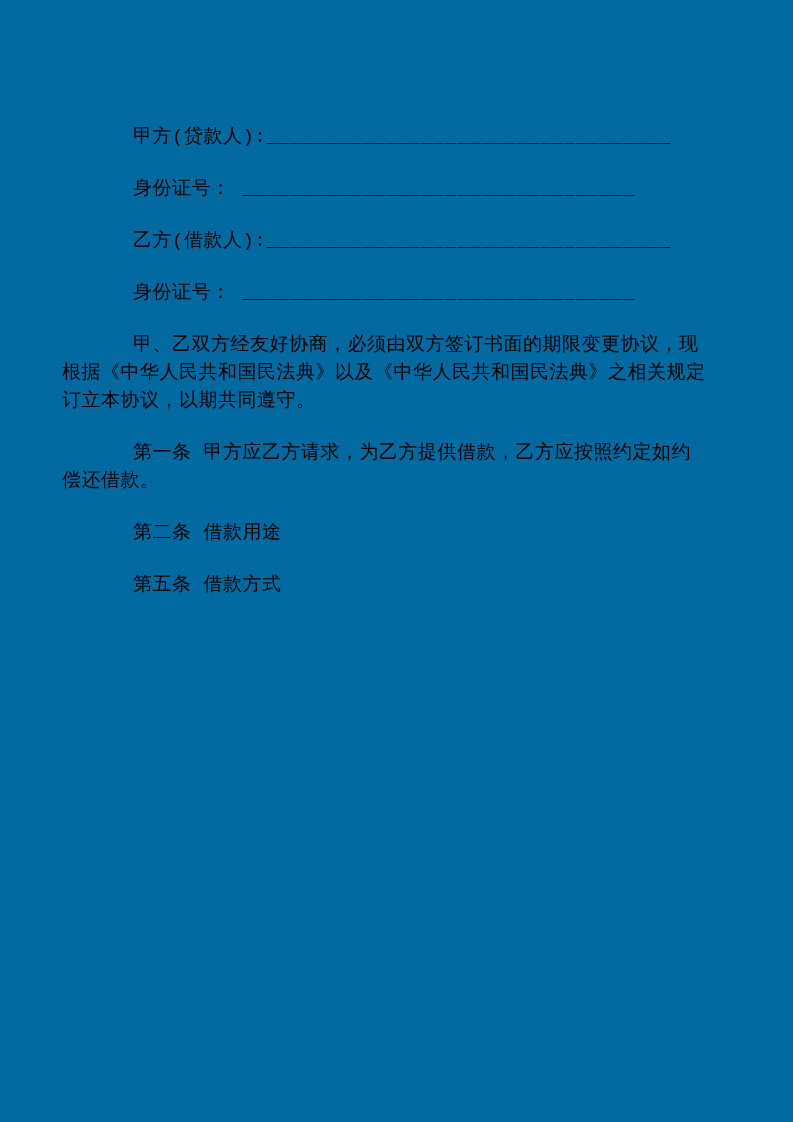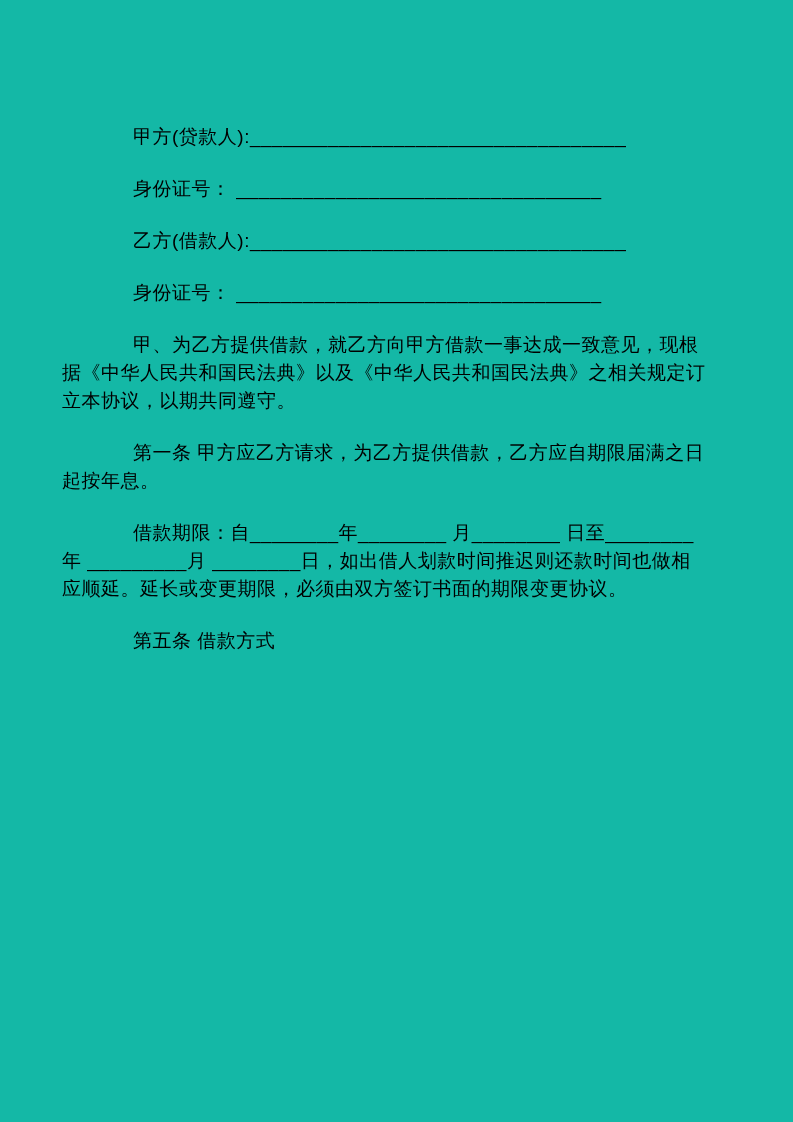--- a/index.html
+++ b/index.html
@@ -4,23 +4,23 @@
 <style>
   html, body {
     margin: 0;
     padding: 0;
     background: #ffffff;
   }
   .page {
     position: relative;
     width: 793px;
     height: 1122px;
-    background: #14b8a6;
+    background: #0369a1;
     overflow: hidden;
-    font-family: Liberation Sans, sans-serif;
+    font-family: Liberation Mono, monospace;
     color: #000000;
   }
   .content {
     position: absolute;
     left: 62px;
     top: 123px;
     width: 648px;
   }
   .content p {
     margin: 0 0 24px 0;
@@ -36,18 +36,18 @@
 </style>
 </head>
 <body>
 
 <div class="page">
   <div class="content">
     <p>甲方(贷款人):__________________________________</p>
     <p>身份证号： _________________________________</p>
     <p>乙方(借款人):__________________________________</p>
     <p>身份证号： _________________________________</p>
-    <p>甲、为乙方提供借款，就乙方向甲方借款一事达成一致意见，现根据《中华人民共和国民法典》以及《中华人民共和国民法典》之相关规定订立本协议，以期共同遵守。</p>
-    <p>第一条 甲方应乙方请求，为乙方提供借款，乙方应自期限届满之日起按年息。</p>
-    <p>借款期限：自________年________ 月________ 日至________ 年 _________月 ________日，如出借人划款时间推迟则还款时间也做相应顺延。延长或变更期限，必须由双方签订书面的期限变更协议。</p>
+    <p>甲、乙双方经友好协商，必须由双方签订书面的期限变更协议，现根据《中华人民共和国民法典》以及《中华人民共和国民法典》之相关规定订立本协议，以期共同遵守。</p>
+    <p>第一条 甲方应乙方请求，为乙方提供借款，乙方应按照约定如约偿还借款。</p>
+    <p>第二条 借款用途</p>
     <p>第五条 借款方式</p>
   </div>
 </div>
 
 </body></html>

